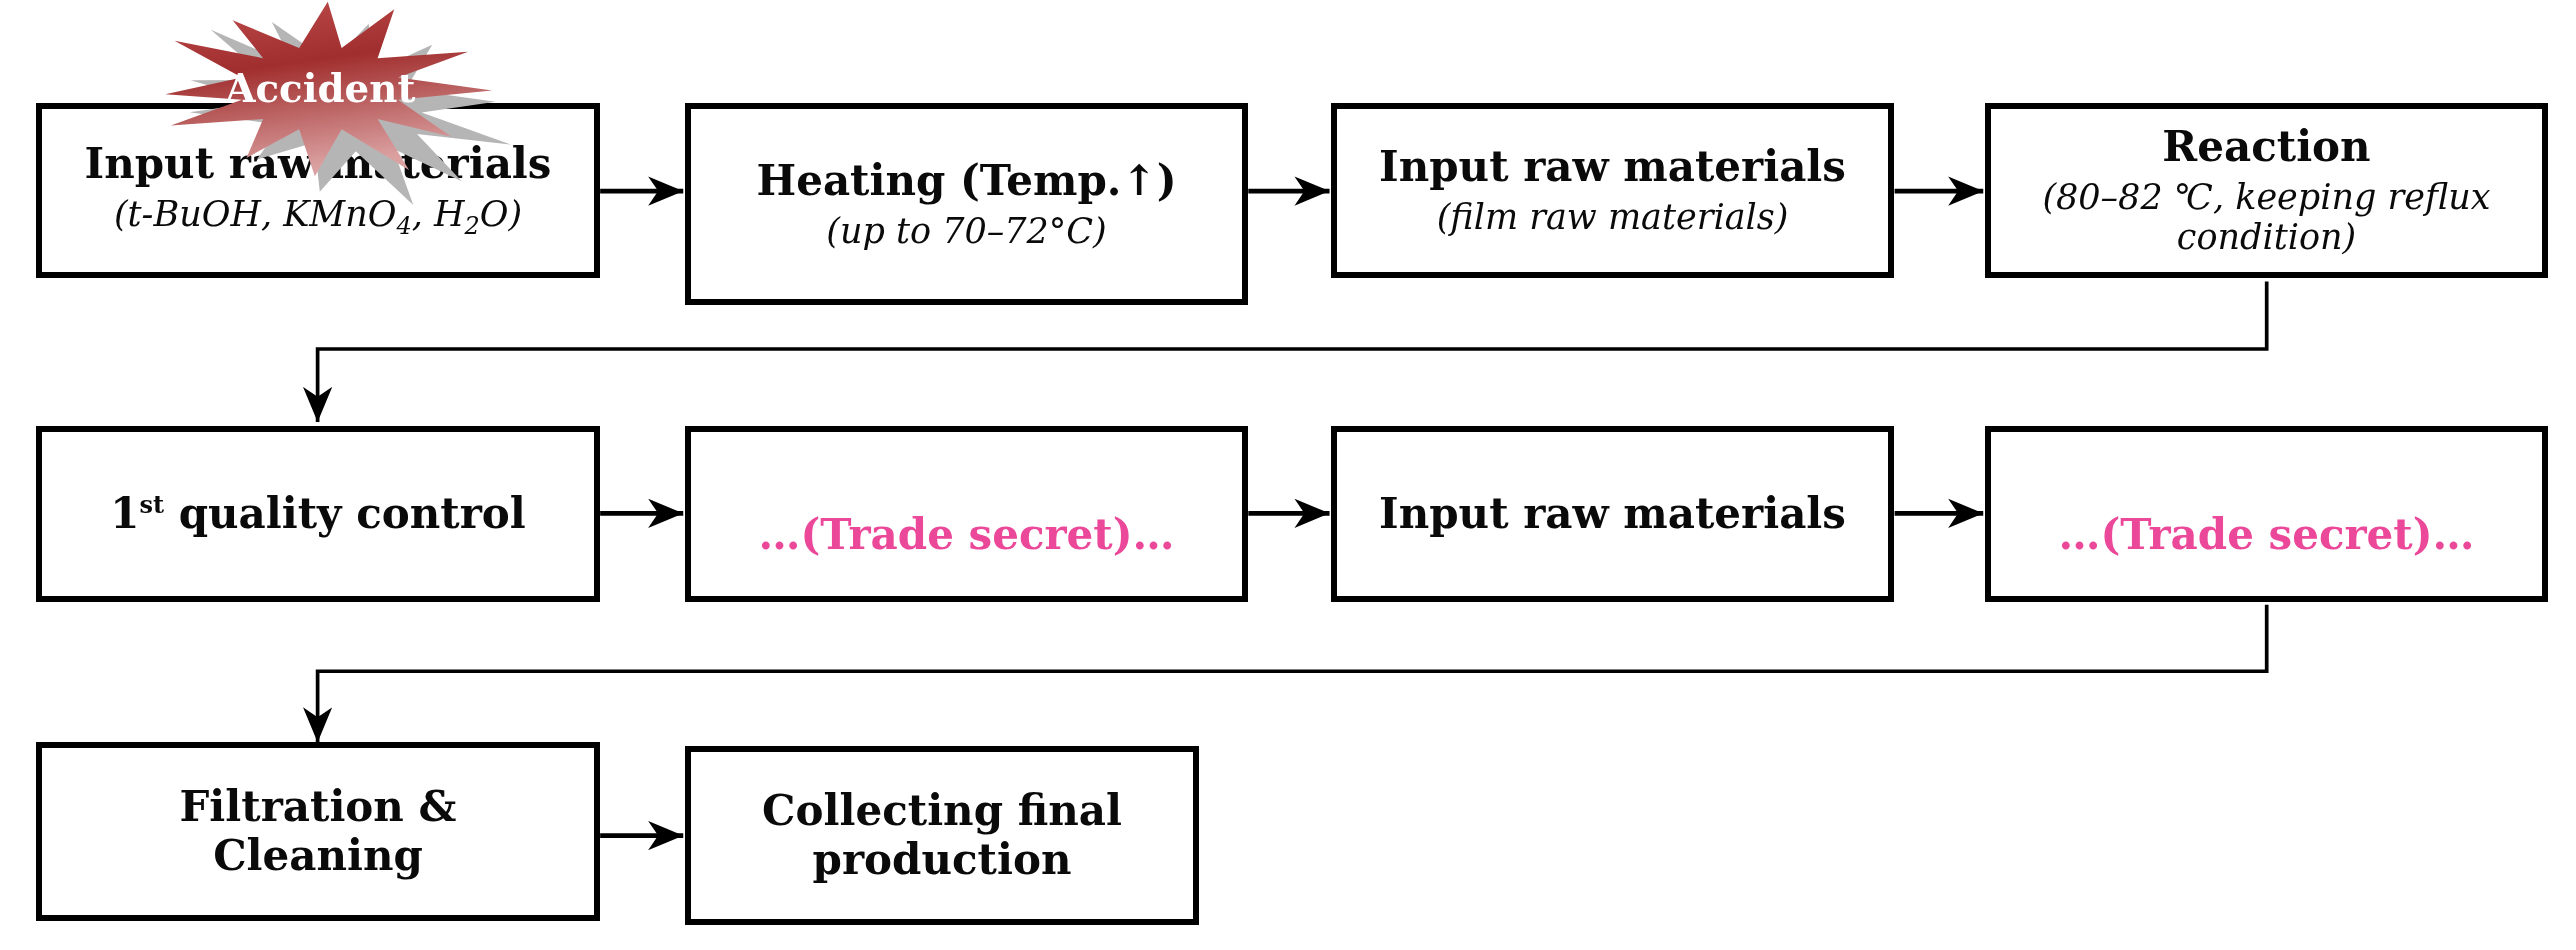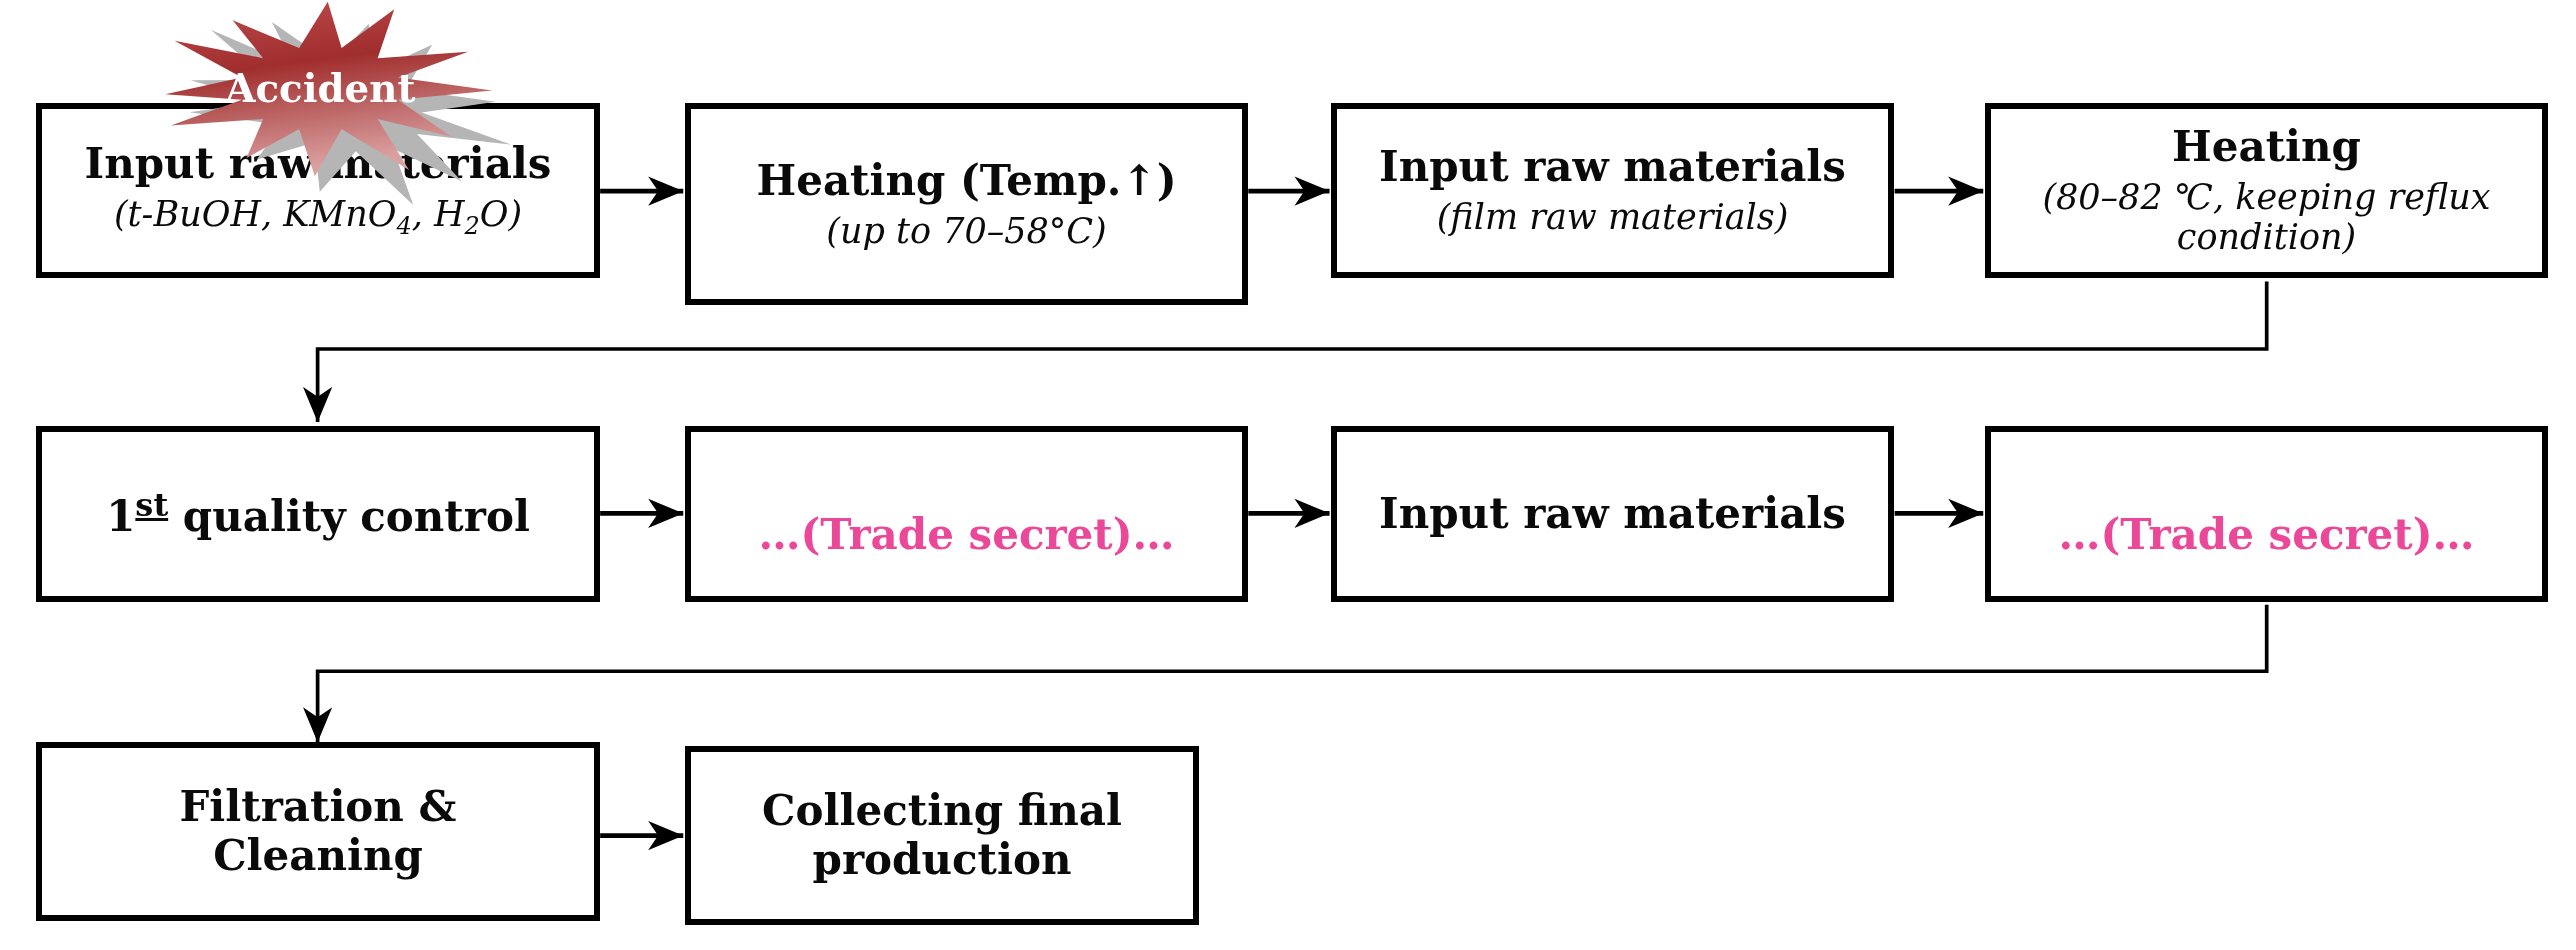--- a/index.html
+++ b/index.html
@@ -18,21 +18,21 @@
     border:6.5px solid #000000;
     display:flex;flex-direction:column;
     align-items:center;justify-content:center;
     text-align:center;
     padding:3.7px 7.4px;
     z-index:1;
   }
   .t1{font-weight:bold;font-size:42px;line-height:1.15;white-space:nowrap;}
   .t2{font-weight:normal;font-size:35px;line-height:1.15;margin-top:5.5px;white-space:nowrap;font-style:italic;}
   .t2 sub{font-size:24px;}
-  .t1 sup{font-size:32px;text-decoration:underline;}
+  .t1 sup{font-size:24px;}
   .muted .t1{color:#ec4899;margin-top:43px;}
   
   .n1{left:36px;  top:103px; width:564px; height:175px;}
   .n2{left:685px; top:103px; width:563px; height:202px;}
   .n3{left:1331px;top:103px; width:563px; height:175px;}
   .n4{left:1985px;top:103px; width:563px; height:175px;}
   .n4 .t2{white-space:normal;}
   .n5{left:36px;  top:426px; width:564px; height:176px;}
   .n6{left:685px; top:426px; width:563px; height:176px;}
   .n7{left:1331px;top:426px; width:563px; height:176px;}
@@ -49,30 +49,30 @@
 
 <div class="canvas">
 
   <div class="node n1">
     <div class="t1">Input raw materials</div>
     <div class="t2">(t-BuOH, KMnO<sub>4</sub>, H<sub>2</sub>O)</div>
   </div>
 
   <div class="node n2">
     <div class="t1">Heating (Temp.↑)</div>
-    <div class="t2">(up to 70–58°C)</div>
+    <div class="t2">(up to 70–72°C)</div>
   </div>
 
   <div class="node n3">
     <div class="t1">Input raw materials</div>
     <div class="t2">(film raw materials)</div>
   </div>
 
   <div class="node n4">
-    <div class="t1">Heating</div>
+    <div class="t1">Reaction</div>
     <div class="t2">(80–82 ℃, keeping reflux<br>condition)</div>
   </div>
 
   <div class="node n5">
     <div class="t1">1<sup>st</sup> quality control</div>
   </div>
 
   <div class="node n6 muted">
     <div class="t1">…(Trade secret)…</div>
   </div>

